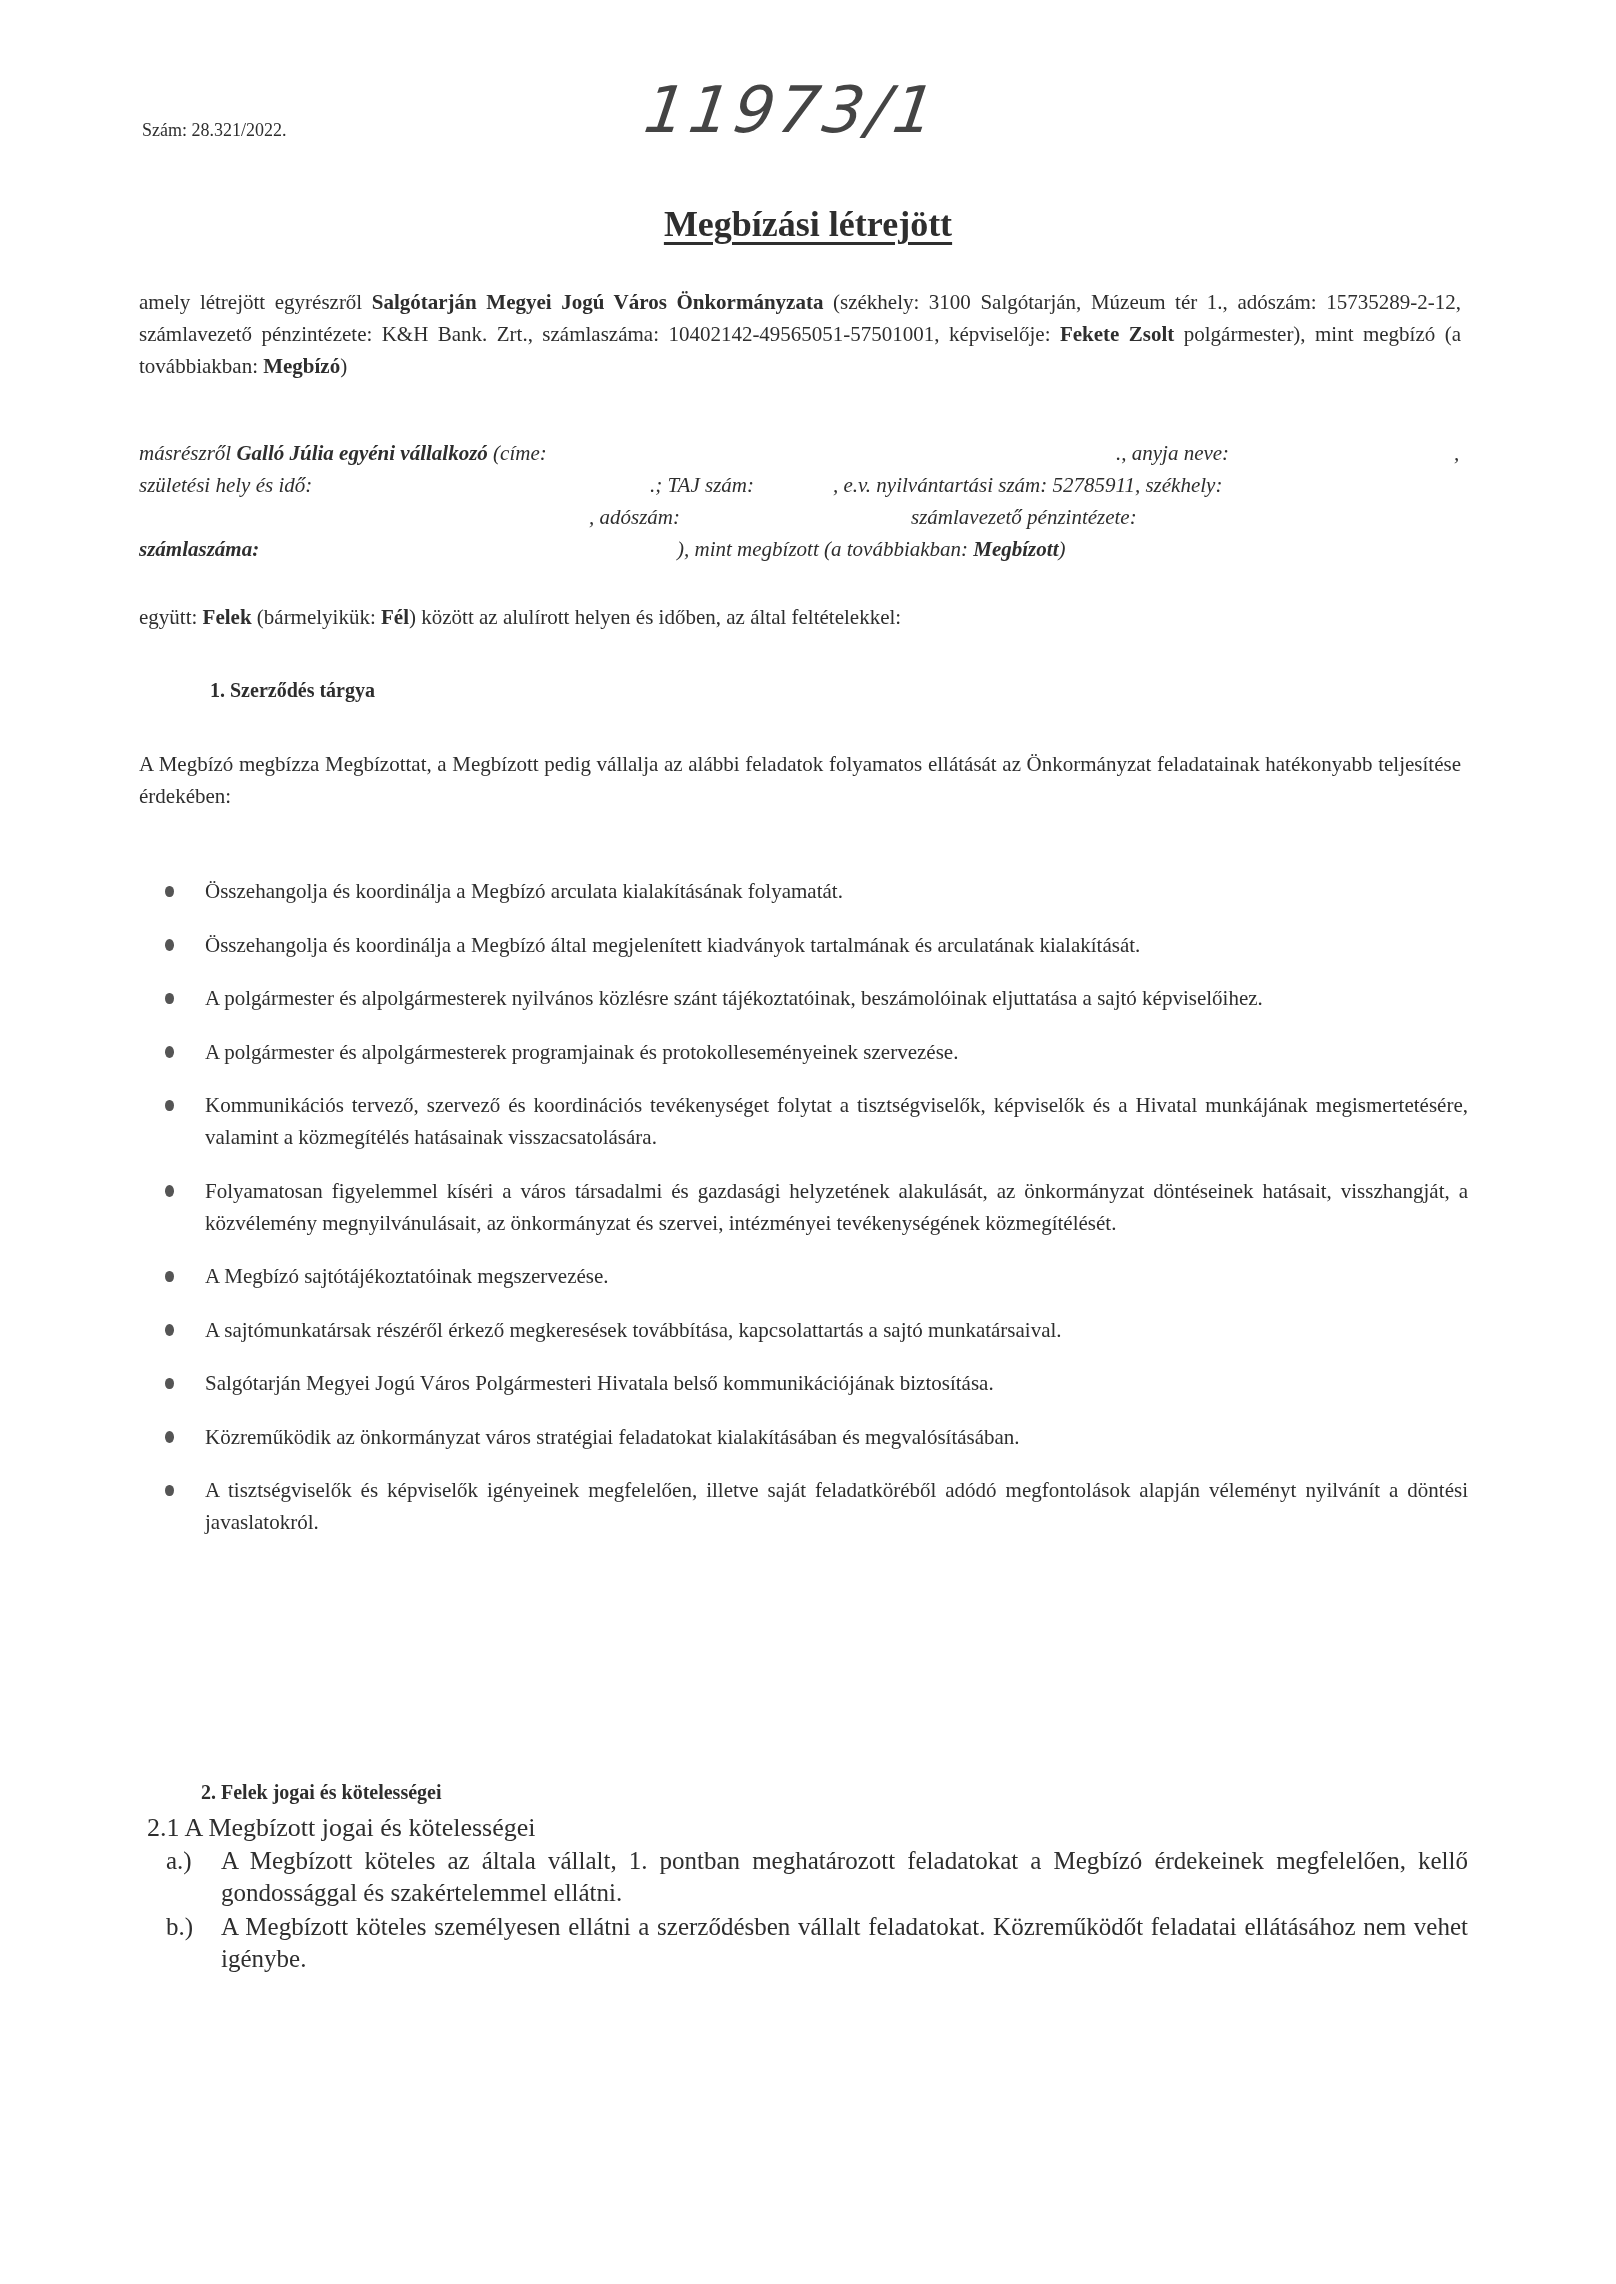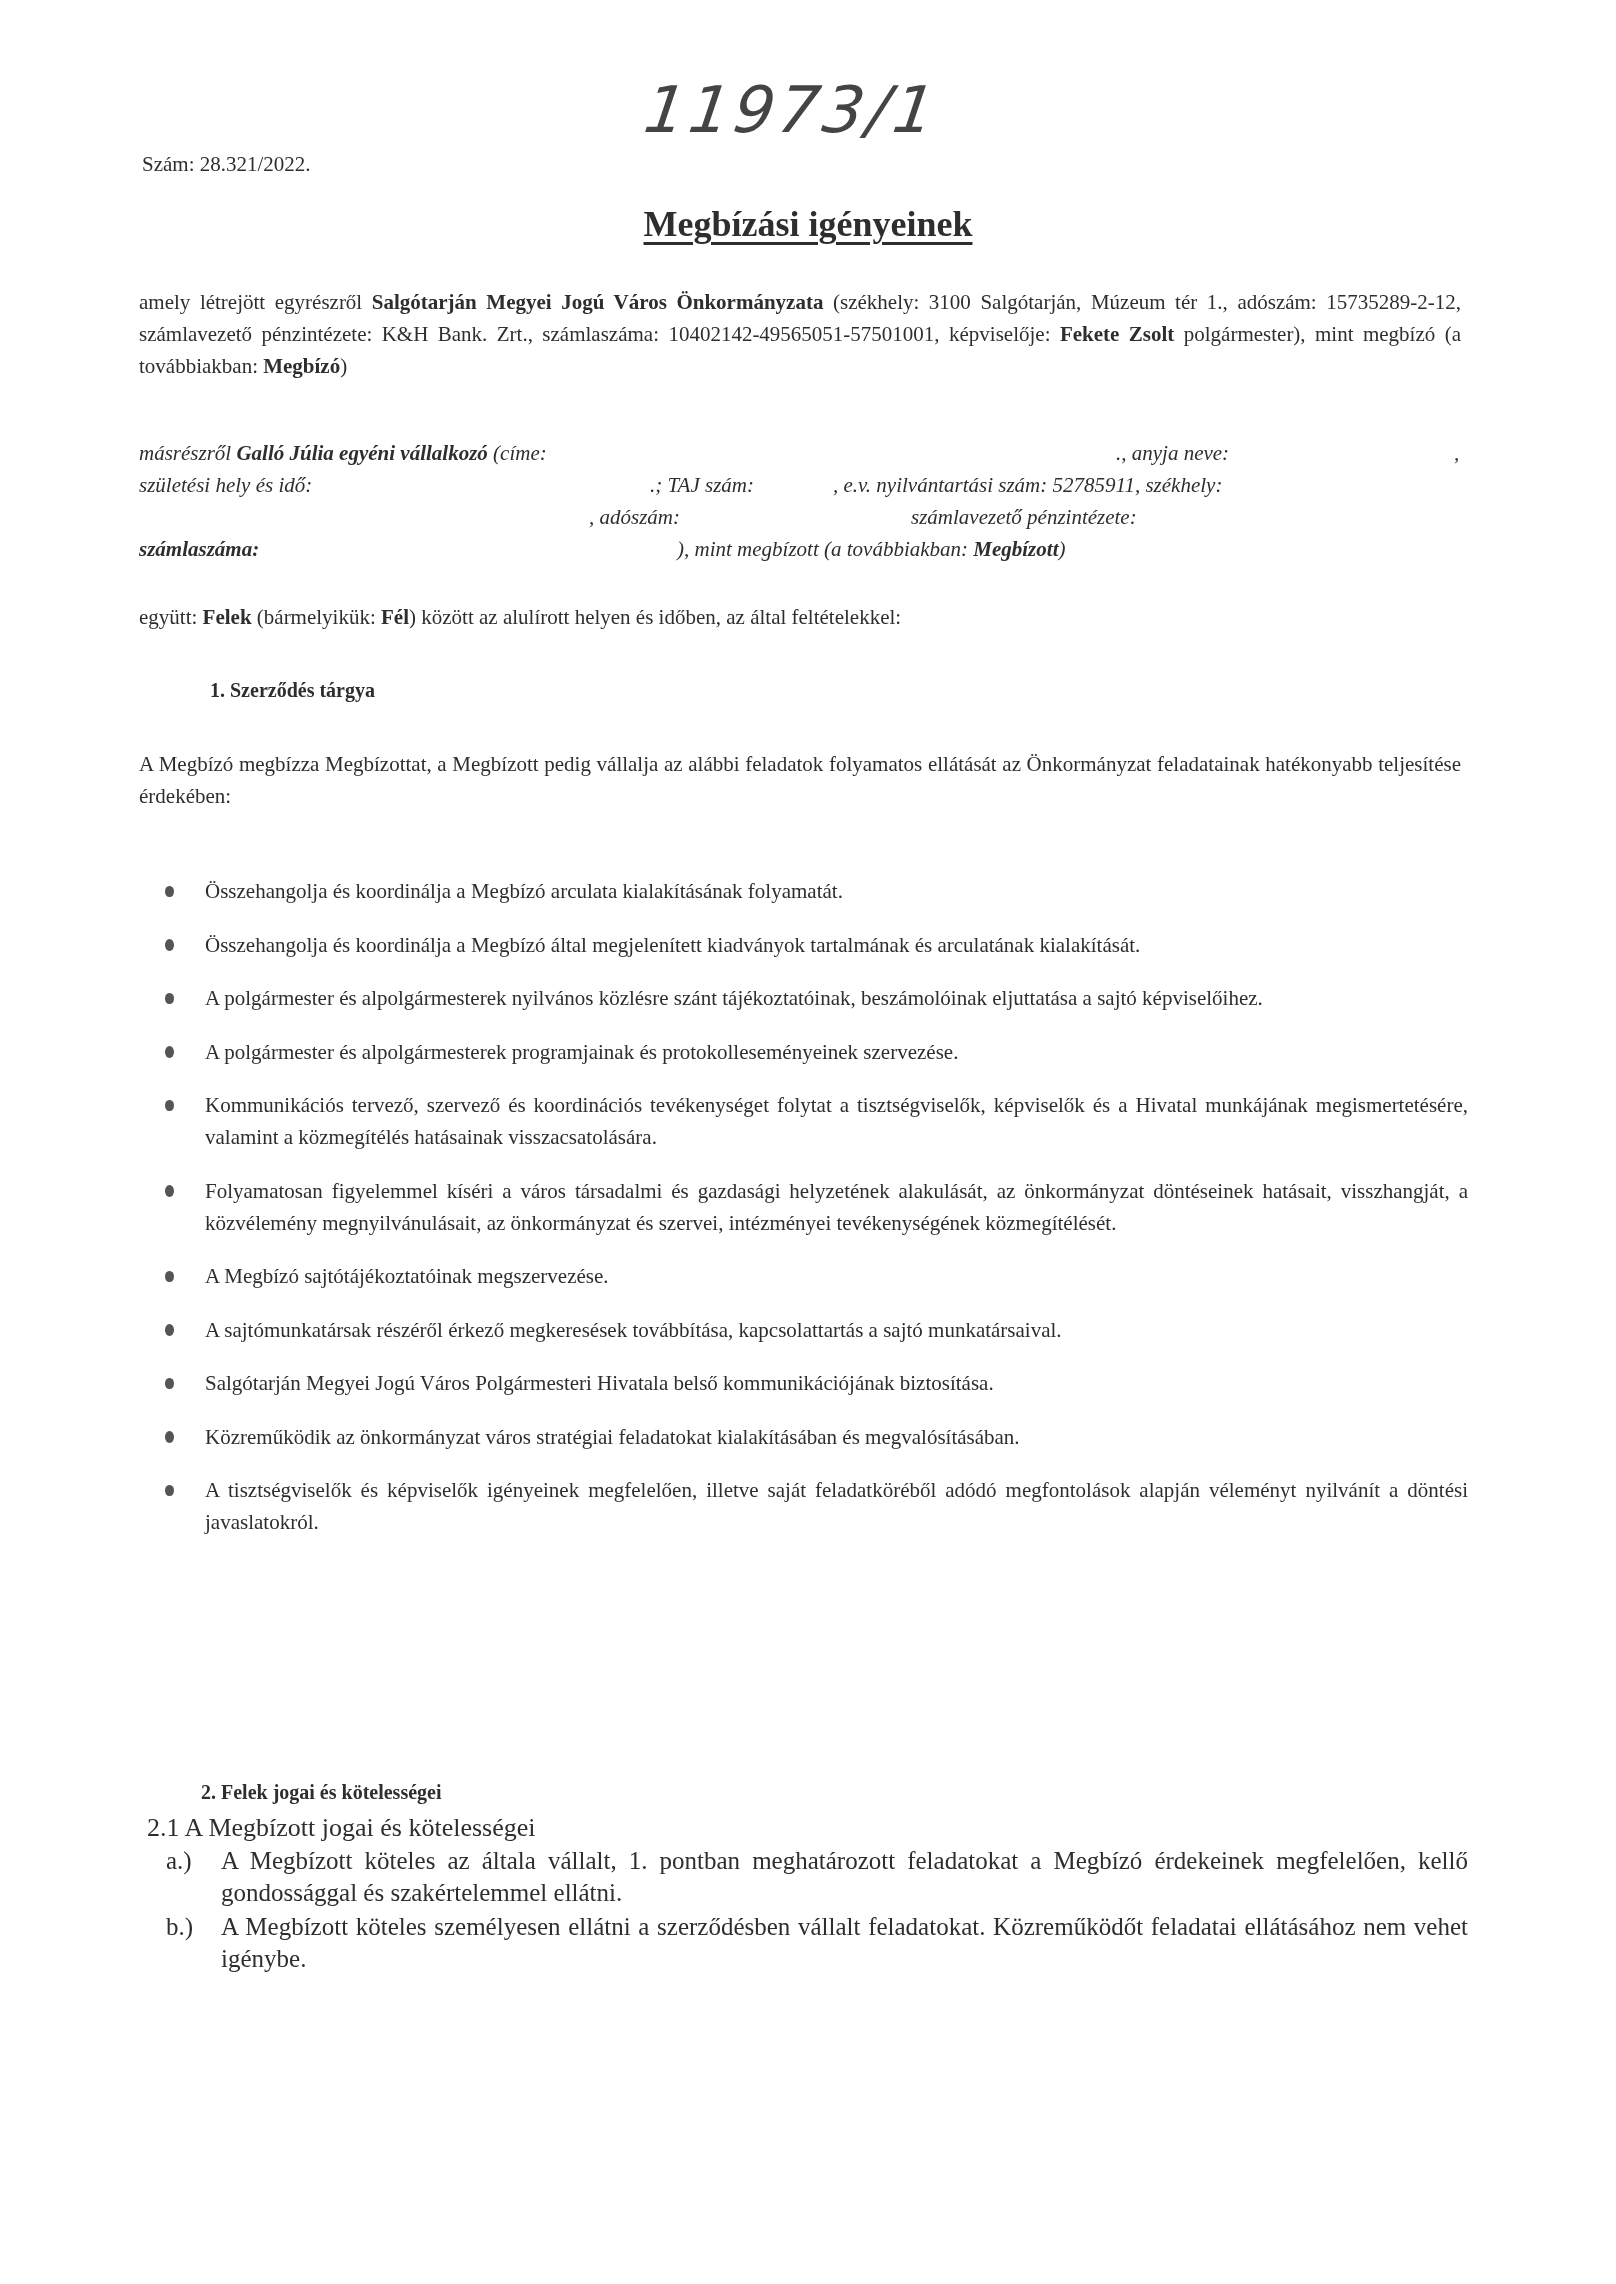--- a/index.html
+++ b/index.html
@@ -1,19 +1,19 @@
 <!DOCTYPE html>
 <html style="font-size:7.8px"><head>
 <meta charset="utf-8">
 <style>
   html, body { margin: 0; padding: 0; background: #ffffff; }
   body { width: 1616px; height: 2284px; position: relative; overflow: hidden;
          font-family: "Liberation Serif", "DejaVu Serif", serif; color: #2e2e2e; }
   .abs { position: absolute; }
-  .ref { left: 142px; top: 120px; font-size: 21px; margin-top: 32px; }
+  .ref { left: 142px; top: 120px; font-size: 18px; }
   .handwritten { left: 645px; top: 73px; font-size: 64px; font-family: "DejaVu Sans", sans-serif;
                  font-style: italic; font-weight: 200; color: #444; letter-spacing: 3.9px; transform: skewX(-8deg); }
   .title { left: 0; width: 1616px; top: 203px; text-align: center; font-size: 36px; font-weight: bold;
            text-decoration: underline; text-underline-offset: 5.9px; text-decoration-thickness: 2.9px; }
   .para { left: 139px; width: 1322px; font-size: 21px; line-height: 32px; text-align: justify; }
   .para b { font-weight: bold; }
   .party1 { top: 286px; }
   .party2 { top: 437px; }
   .party2 .line { display: block; position: relative; height: 32px; white-space: nowrap; font-style: italic; }
   .party2 .seg { position: absolute; top: 0; }
@@ -32,21 +32,21 @@
   .clauses li { position: relative; padding-left: 55px; font-size: 25px; line-height: 32px;
                 text-align: justify; margin-bottom: 2px; }
   .clauses li .lbl { position: absolute; left: 0; top: 0; }
 </style>
 </head>
 <body>
 
 <div class="abs ref">Szám: 28.321/2022.</div>
 <div class="abs handwritten">11973/1</div>
 
-<div class="abs title">Megbízási igényeinek</div>
+<div class="abs title">Megbízási létrejött</div>
 
 <div class="abs para party1">
   <span>amely létrejött egyrészről </span><b>Salgótarján Megyei Jogú Város Önkormányzata</b><span> (székhely: 3100 Salgótarján, Múzeum tér 1., adószám: 15735289-2-12, számlavezető pénzintézete: K&amp;H Bank. Zrt., számlaszáma: 10402142-49565051-57501001, képviselője: </span><b>Fekete Zsolt</b><span> polgármester), mint megbízó (a továbbiakban: </span><b>Megbízó</b><span>)</span>
 </div>
 
 <div class="abs para party2">
   <span class="line">
     <span class="seg" style="left:0"><span>másrészről </span><b>Galló Júlia egyéni vállalkozó</b><span> (címe:</span></span>
     <span class="seg" style="left:977px">., anyja neve:</span>
     <span class="seg" style="left:1315px">,</span>

